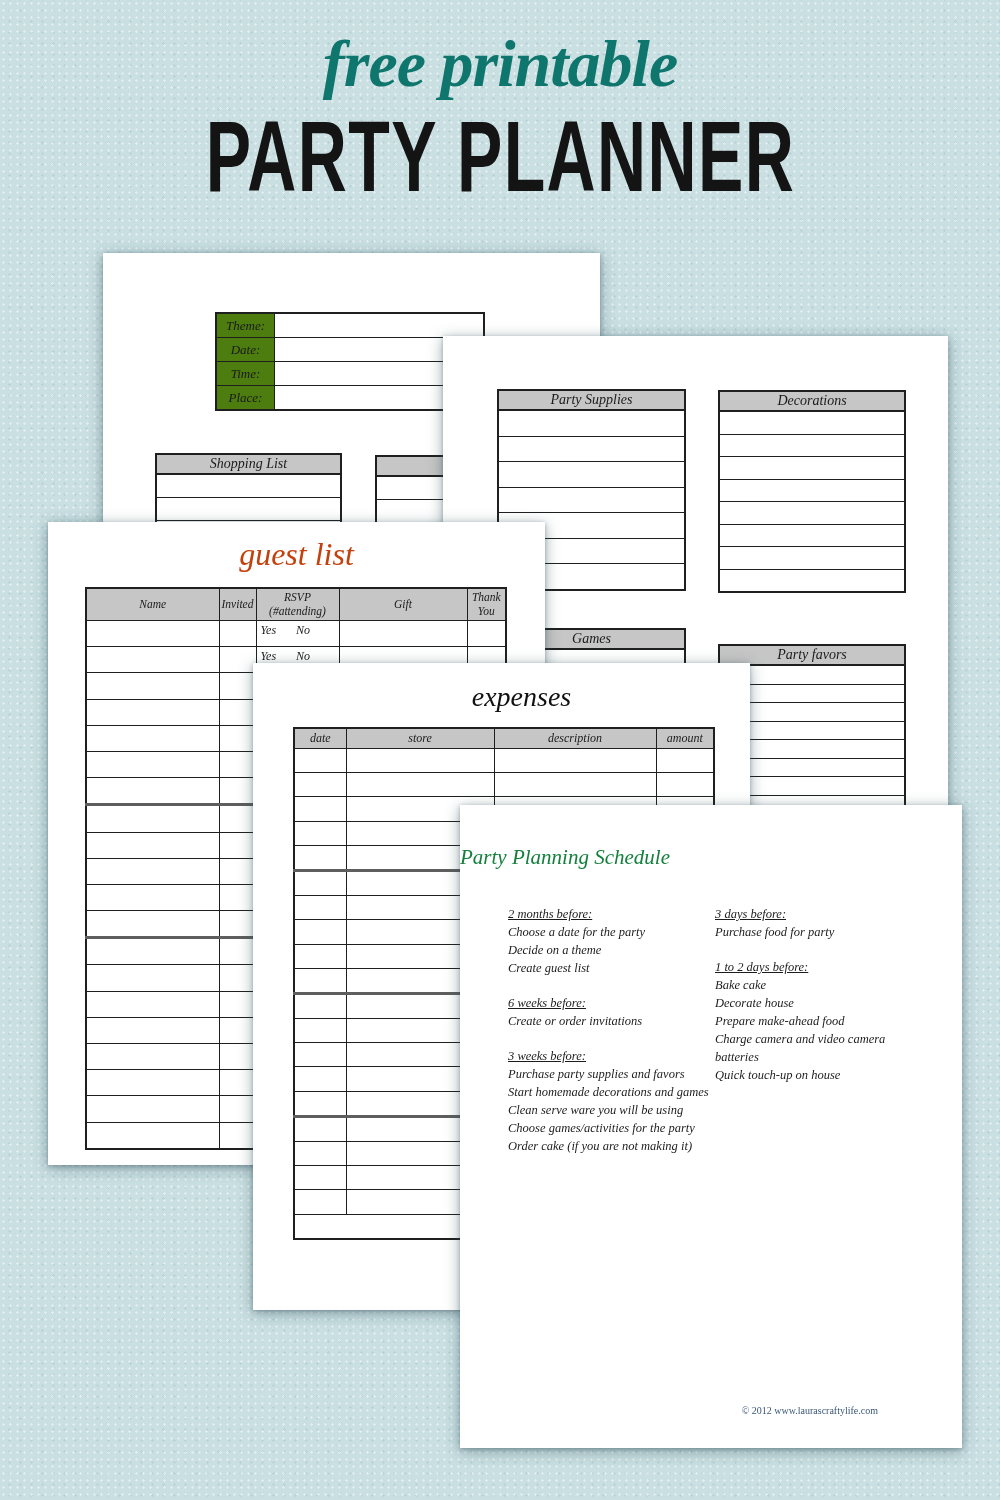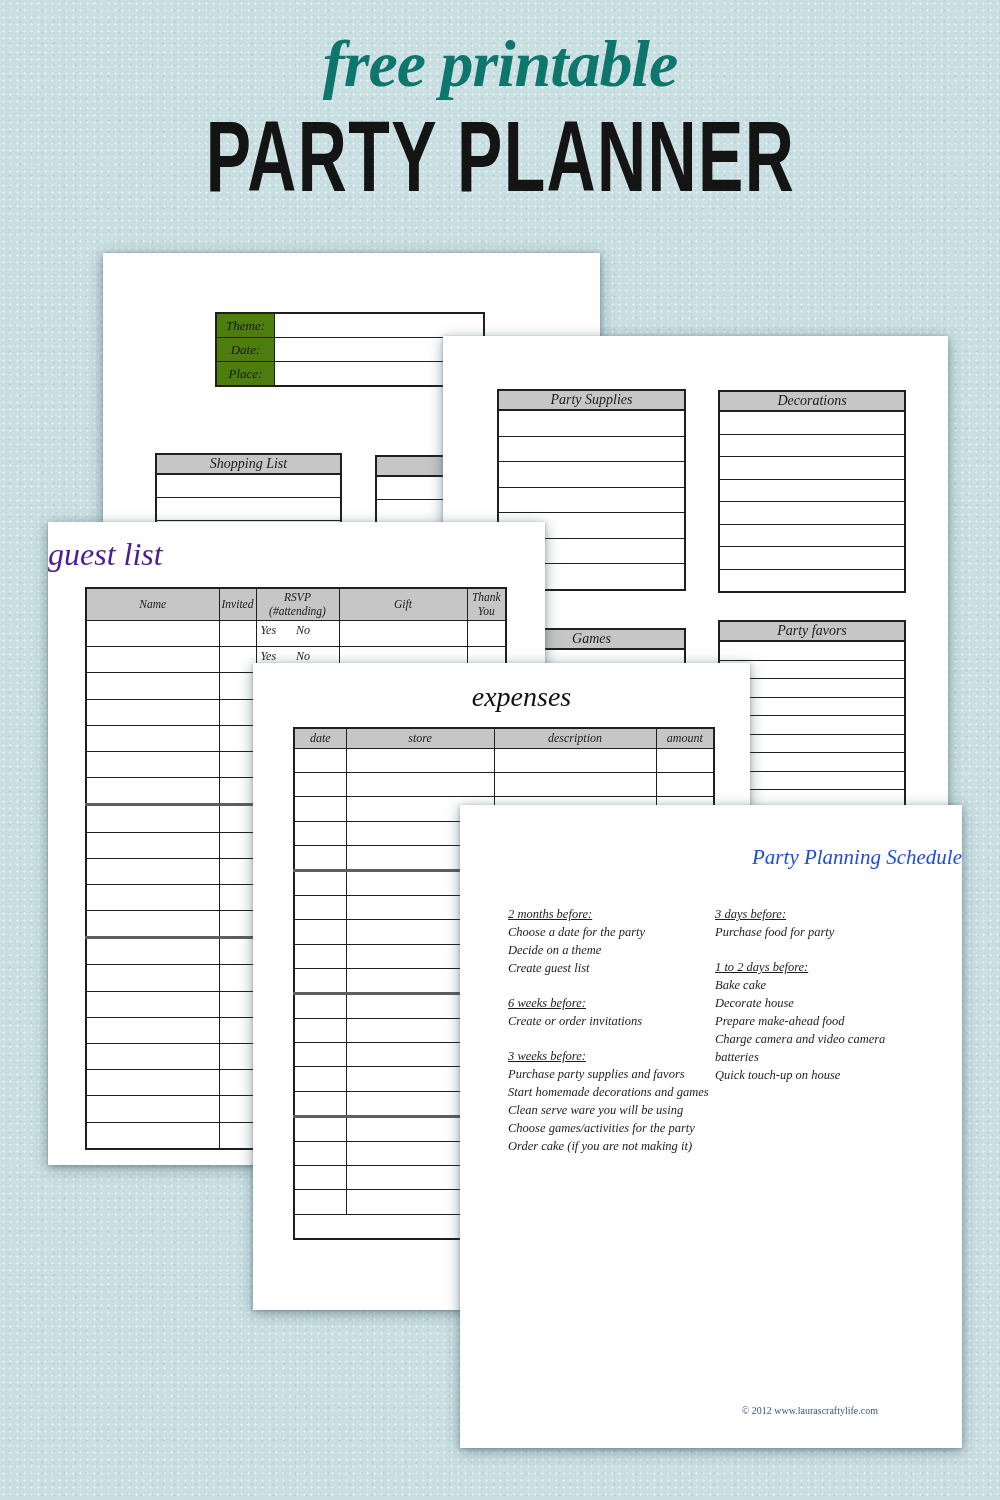--- a/index.html
+++ b/index.html
@@ -61,25 +61,25 @@
   .shopping{left:52px;top:200px;width:183px;}
   .side-list{left:272px;top:202px;width:200px;}
   .shopping .lt-row,.side-list .lt-row{height:22px;}
 
   .t-supplies{left:54px;top:53px;width:185px;}
   .t-supplies .lt-row{height:24.5px;}
   .t-decor{left:275px;top:54px;width:184px;}
   .t-decor .lt-row{height:21.5px;}
   .t-games{left:54px;top:292px;width:185px;}
   .t-games .lt-row{height:24.5px;}
-  .t-favors{left:275px;top:284px;width:184px;}
+  .t-favors{left:275px;top:308px;width:184px;}
   .t-favors .lt-row{height:17.5px;}
 
   
-  .gl-title{position:absolute;left:0;top:14px;width:100%;font-size:32px;color:#4c1d95;}
+  .gl-title{position:absolute;left:0;top:14px;width:100%;text-align:center;font-size:32px;color:#c2410c;}
   .guest-table{
     position:absolute;left:37px;top:65px;width:420px;border-collapse:collapse;table-layout:fixed;
     border:2px solid #1f1f1f;
   }
   .guest-table th,.guest-table td{border:1.8px solid #1f1f1f;padding:0;}
   .guest-table th{
     background:#c6c6c6;height:31px;font-family:"Liberation Serif", serif;font-style:italic;
     font-weight:400;font-size:11.5px;white-space:pre-line;line-height:1.2;
   }
   .guest-table td{height:23.2px;}
@@ -96,21 +96,21 @@
   }
   .expense-table th,.expense-table td{border:1.8px solid #1f1f1f;padding:0;}
   .expense-table th{
     background:#c6c6c6;height:19px;font-family:"Liberation Serif", serif;font-style:italic;
     font-weight:400;font-size:12px;
   }
   .expense-table td{height:23.2px;}
   .expense-table tr.sep td{border-bottom:3px solid #5e5e5e;}
 
   
-  .sched-title{position:absolute;left:0;top:40px;width:100%;text-align:right;font-size:21px;color:#1d4ed8;}
+  .sched-title{position:absolute;left:0;top:40px;width:100%;text-align:left;font-size:21px;color:#15803d;}
   .sched-col{position:absolute;top:100px;width:205px;
     font-family:"Liberation Serif", serif;font-style:italic;font-size:12.5px;line-height:18px;color:#1c1c1c;}
   .sched-left{left:48px;}
   .sched-right{left:255px;}
   .sched-section{margin-bottom:17px;}
   .sched-header{text-decoration:underline;}
   .sched-footer{
     position:absolute;right:84px;top:600px;font-size:10px;color:#3a5777;
     font-family:"Liberation Serif", serif;
   }
@@ -127,20 +127,24 @@
 
 <section class="page page-details">
   <table class="theme-table">
     <tbody id="theme-tbody">
         <tr>
           <td class="label script">Theme:</td>
           <td class="value"></td>
         </tr>
         <tr>
           <td class="label script">Date:</td>
+          <td class="value"></td>
+        </tr>
+        <tr>
+          <td class="label script">Time:</td>
           <td class="value"></td>
         </tr>
         <tr>
           <td class="label script">Place:</td>
           <td class="value"></td>
         </tr>
       </tbody>
   </table>
   <div class="lined shopping">
       <div class="lt-header">Shopping List</div>

